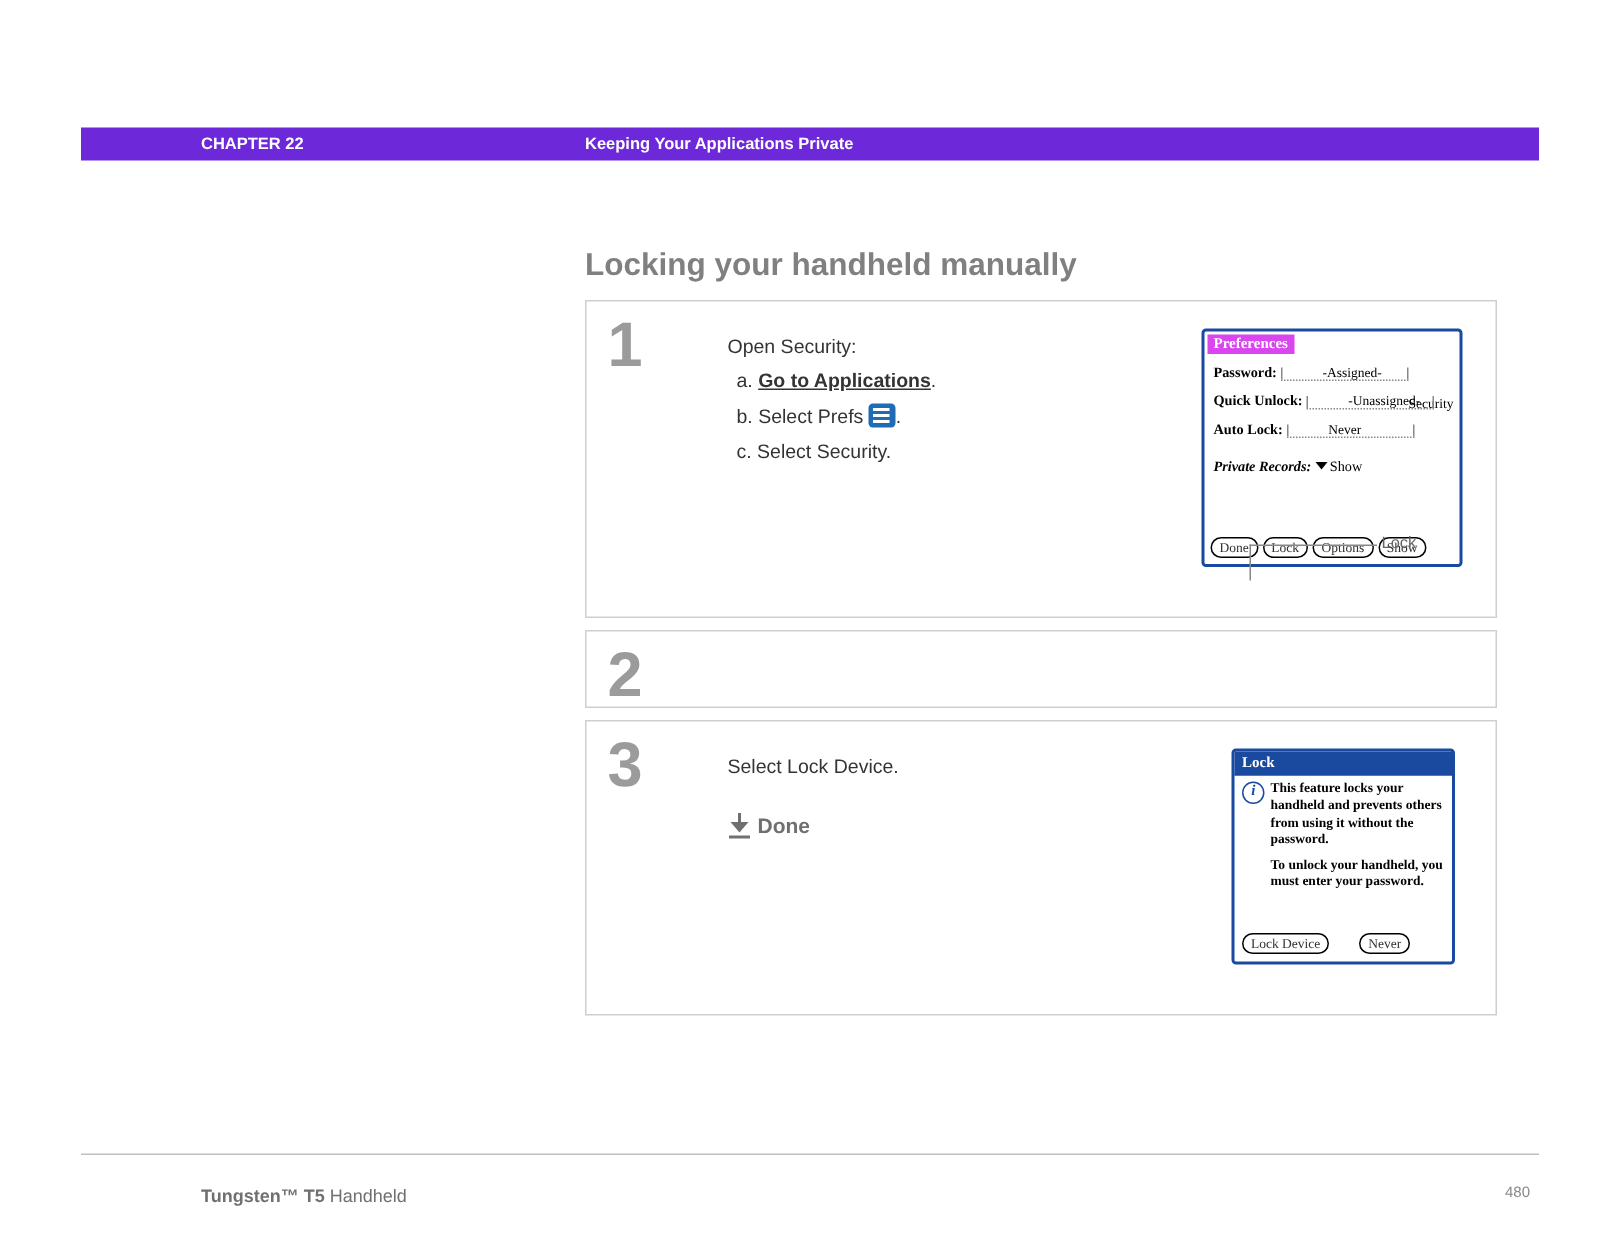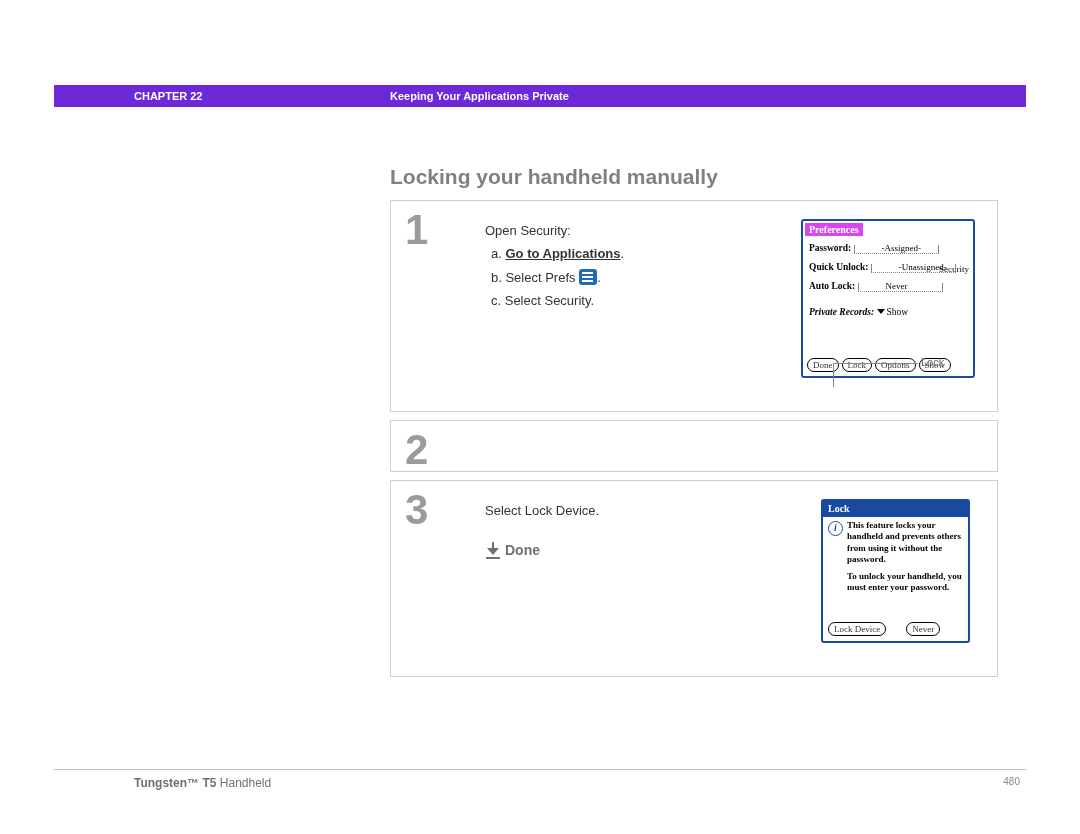--- a/index.html
+++ b/index.html
@@ -269,21 +269,21 @@
   
   .footer-line {
     position: absolute;
     left: 54px; right: 54px;
     bottom: 64px;
     border-top: 1px solid #bfbfbf;
   }
   .footer {
     position: absolute;
     left: 134px; right: 60px;
-    bottom: 44px;
+    bottom: 30px;
     font-size: 12px;
     color: #707070;
     display: flex;
     justify-content: space-between;
   }
   .footer .left .b { font-weight: bold; }
   .footer .right { font-size: 10px; color: #888; }
 
   
   .tri {

